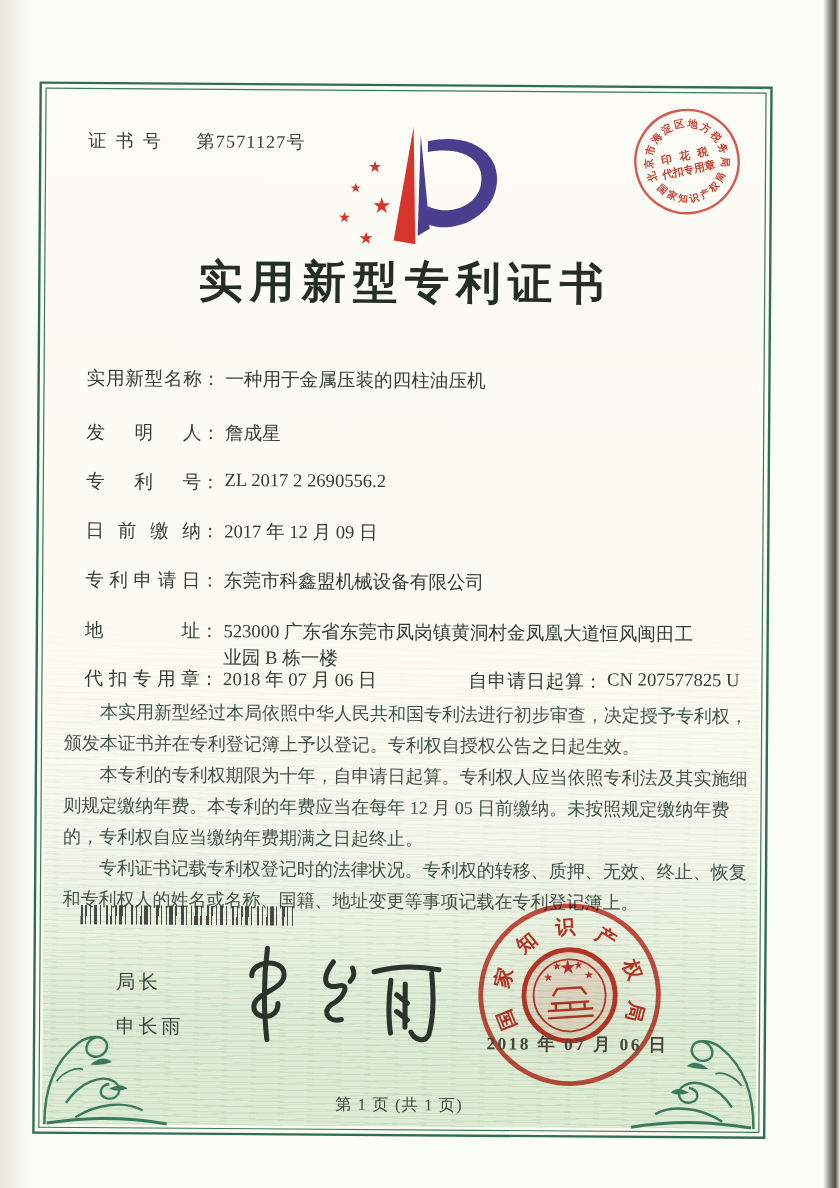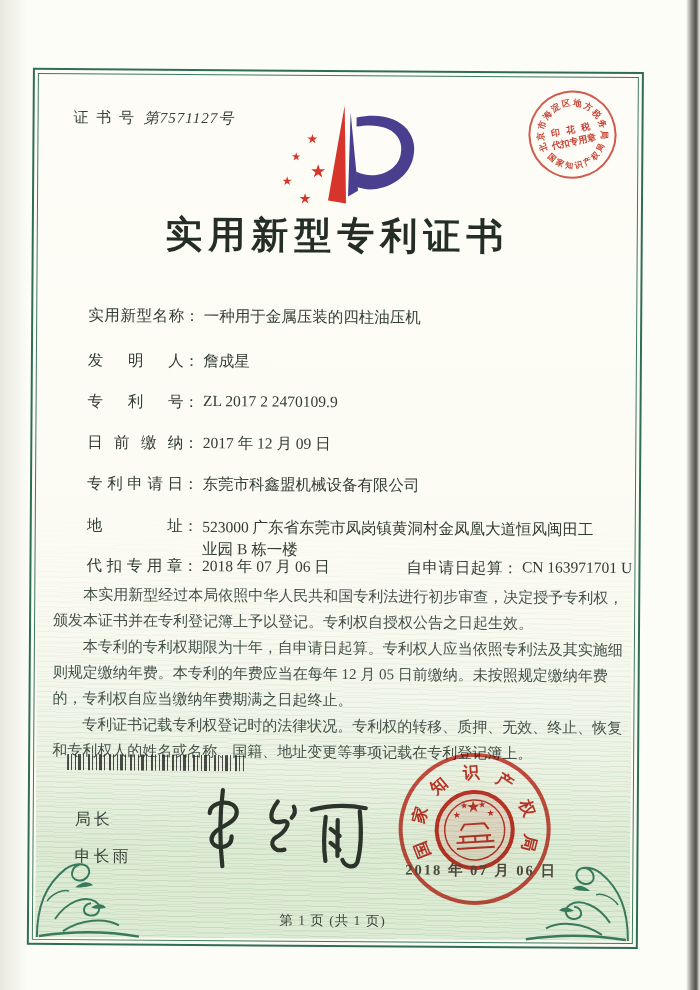--- a/index.html
+++ b/index.html
@@ -15,37 +15,37 @@
        border:2.5px solid #2f6e55;background:linear-gradient(#fdfcf6,#fbfaf1);}
   .frame-inner{position:absolute;inset:3px;border:1px solid #3a7a5e;}
   .waves{position:absolute;left:2px;right:2px;bottom:2px;top:430px;z-index:0;
        background:
         linear-gradient(to bottom,rgba(190,220,185,0),rgba(185,216,178,.45) 80%),
         repeating-linear-gradient(1.6deg,rgba(105,160,115,.20) 0 1px,rgba(0,0,0,0) 1px 5px),
         repeating-linear-gradient(-1.9deg,rgba(105,160,115,.15) 0 1px,rgba(0,0,0,0) 1px 6px);
        -webkit-mask-image:linear-gradient(to bottom,transparent,rgba(0,0,0,.4) 40%,#000 78%);
        mask-image:linear-gradient(to bottom,transparent,rgba(0,0,0,.4) 40%,#000 78%);}
   .cert-no{position:absolute;left:35px;top:34px;font-size:15px;letter-spacing:2px;color:#333e35;z-index:2;}
-  .cert-no .num{margin-left:2px;letter-spacing:1px;font-style:italic;}
+  .cert-no .num{margin-left:22px;letter-spacing:1px;}
   .logo{position:absolute;left:240px;top:27px;width:150px;height:106px;z-index:2;}
   .title{position:absolute;left:0;top:135px;width:100%;text-align:center;font-size:37px;font-weight:700;
        letter-spacing:6px;color:#242e26;z-index:2;}
   .row{position:absolute;left:35px;font-size:15.5px;color:#323d33;z-index:2;white-space:nowrap;}
-  .row .lbl{display:inline-block;width:96px;text-align:justify;text-align-last:justify;vertical-align:top;margin-left:16px;}
+  .row .lbl{display:inline-block;width:96px;text-align:justify;text-align-last:justify;vertical-align:top;}
   .row .col{vertical-align:top;}
   .row .val{margin-left:4px;vertical-align:top;}
   .row .val.wrap{display:inline-block;white-space:normal;width:400px;line-height:1.45;}
   .grant-no{position:absolute;left:320px;top:0;white-space:nowrap;}
   .paras{position:absolute;left:18px;top:507px;width:576px;z-index:2;font-size:15px;line-height:26px;color:#44524a;}
   .paras p{margin:0;text-indent:2em;}
   .barcode{position:absolute;left:33px;top:680px;width:178px;height:16px;z-index:2;opacity:.85;
        background:repeating-linear-gradient(90deg,#2b2b28 0 2px,transparent 2px 4px,#2b2b28 4px 5px,
         transparent 5px 8px,#2b2b28 8px 9px,transparent 9px 11px,#2b2b28 11px 14px,transparent 14px 16px,
         #2b2b28 16px 17px,transparent 17px 21px);}
-  .officer{position:absolute;left:41px;top:726px;z-index:2;font-size:16px;color:#38433a;line-height:37px;letter-spacing:3px;}
+  .officer{position:absolute;left:63px;top:726px;z-index:2;font-size:16px;color:#38433a;line-height:37px;letter-spacing:3px;}
   .signature{position:absolute;left:140px;top:704px;width:205px;height:92px;z-index:3;}
   .seal{position:absolute;left:365px;top:676px;width:144px;height:144px;border-radius:50%;
        border:4px solid rgba(205,55,42,.88);color:#cd372b;z-index:4;transform:rotate(-4deg);
        mix-blend-mode:multiply;background:radial-gradient(rgba(255,120,100,.07),rgba(255,120,100,0) 70%);}
   .seal .ring{position:absolute;inset:0;font-weight:700;}
   .seal .emblem{position:absolute;left:50%;top:52%;transform:translate(-50%,-50%);}
   .seal-date{position:absolute;left:372px;top:784px;width:180px;z-index:6;font-size:14.5px;
        letter-spacing:2px;color:#4a463a;font-weight:600;}
   .tax-stamp{position:absolute;left:490px;top:13px;width:84px;height:84px;border-radius:50%;
        border:2.5px solid rgba(202,64,50,.85);color:#c84436;z-index:3;transform:rotate(-12deg);mix-blend-mode:multiply;}
@@ -113,35 +113,35 @@
 
         <div class="title">实用新型专利证书</div>
 
         <div class="row" style="top:231px">
           <span class="lbl">实用新型名称</span><span class="col">：</span><span class="val">一种用于金属压装的四柱油压机</span>
         </div>
         <div class="row" style="top:276px">
           <span class="lbl">发明人</span><span class="col">：</span><span class="val">詹成星</span>
         </div>
         <div class="row" style="top:317px">
-          <span class="lbl">专利号</span><span class="col">：</span><span class="val">ZL 2017 2 2470109.9</span>
+          <span class="lbl">专利号</span><span class="col">：</span><span class="val">ZL 2017 2 2690556.2</span>
         </div>
         <div class="row" style="top:358px">
           <span class="lbl">日前缴纳</span><span class="col">：</span><span class="val">2017 年 12 月 09 日</span>
         </div>
         <div class="row" style="top:399px">
           <span class="lbl">专利申请日</span><span class="col">：</span><span class="val">东莞市科鑫盟机械设备有限公司</span>
         </div>
         <div class="row" style="top:441px">
           <span class="lbl">地址</span><span class="col">：</span><span class="val wrap">523000 广东省东莞市凤岗镇黄洞村金凤凰大道恒风闽田工业园 B 栋一楼</span>
         </div>
         <div class="row" style="top:481px">
           <span class="lbl">代扣专用章</span><span class="col">：</span><span class="val">2018 年 07 月 06 日</span>
           <span class="grant-no">
-            <span class="lbl">自申请日起算</span><span class="col">：</span><span class="val">CN 163971701 U</span>
+            <span class="lbl">自申请日起算</span><span class="col">：</span><span class="val">CN 207577825 U</span>
           </span>
         </div>
 
         <div class="paras">
           <p>本实用新型经过本局依照中华人民共和国专利法进行初步审查，决定授予专利权，颁发本证书并在专利登记簿上予以登记。专利权自授权公告之日起生效。</p>
           <p>本专利的专利权期限为十年，自申请日起算。专利权人应当依照专利法及其实施细则规定缴纳年费。本专利的年费应当在每年 12 月 05 日前缴纳。未按照规定缴纳年费的，专利权自应当缴纳年费期满之日起终止。</p>
           <p>专利证书记载专利权登记时的法律状况。专利权的转移、质押、无效、终止、恢复和专利权人的姓名或名称、国籍、地址变更等事项记载在专利登记簿上。</p>
         </div>
 
         <div class="barcode"></div>

